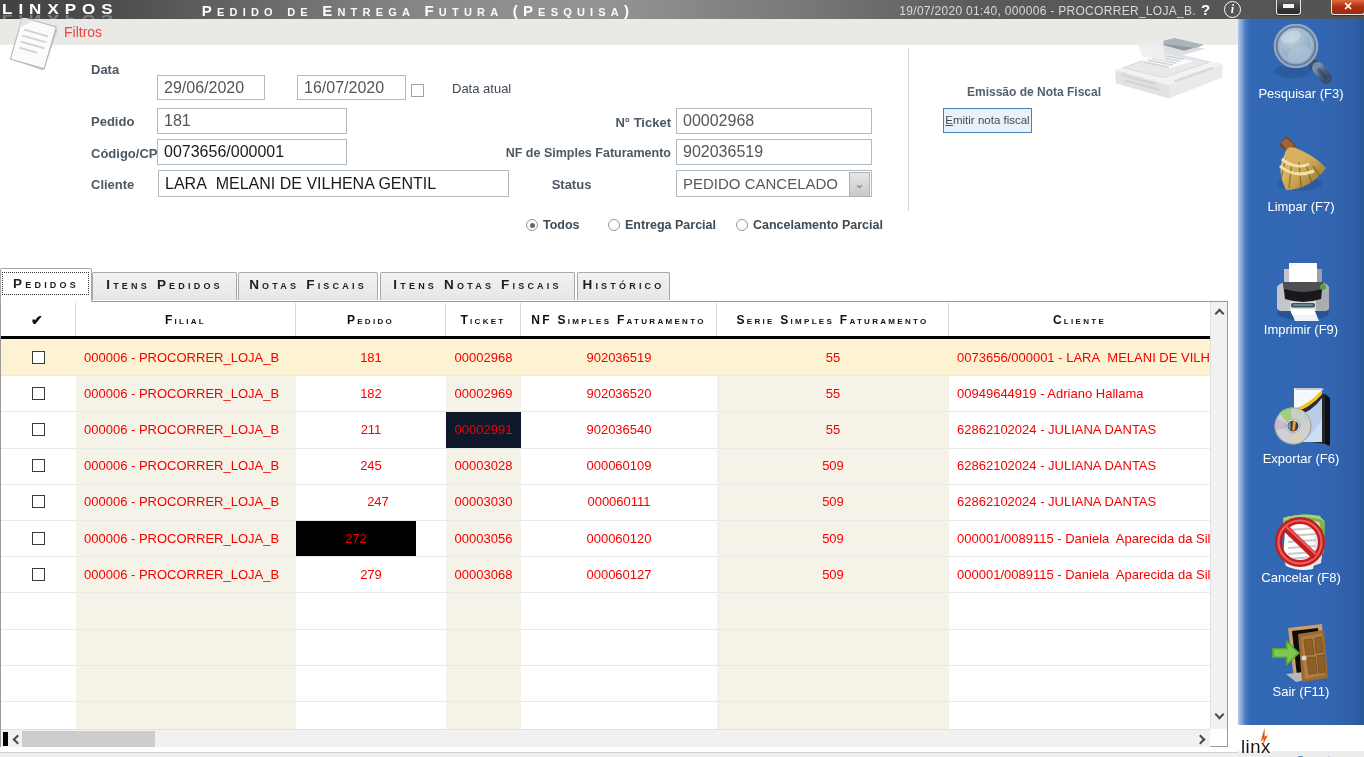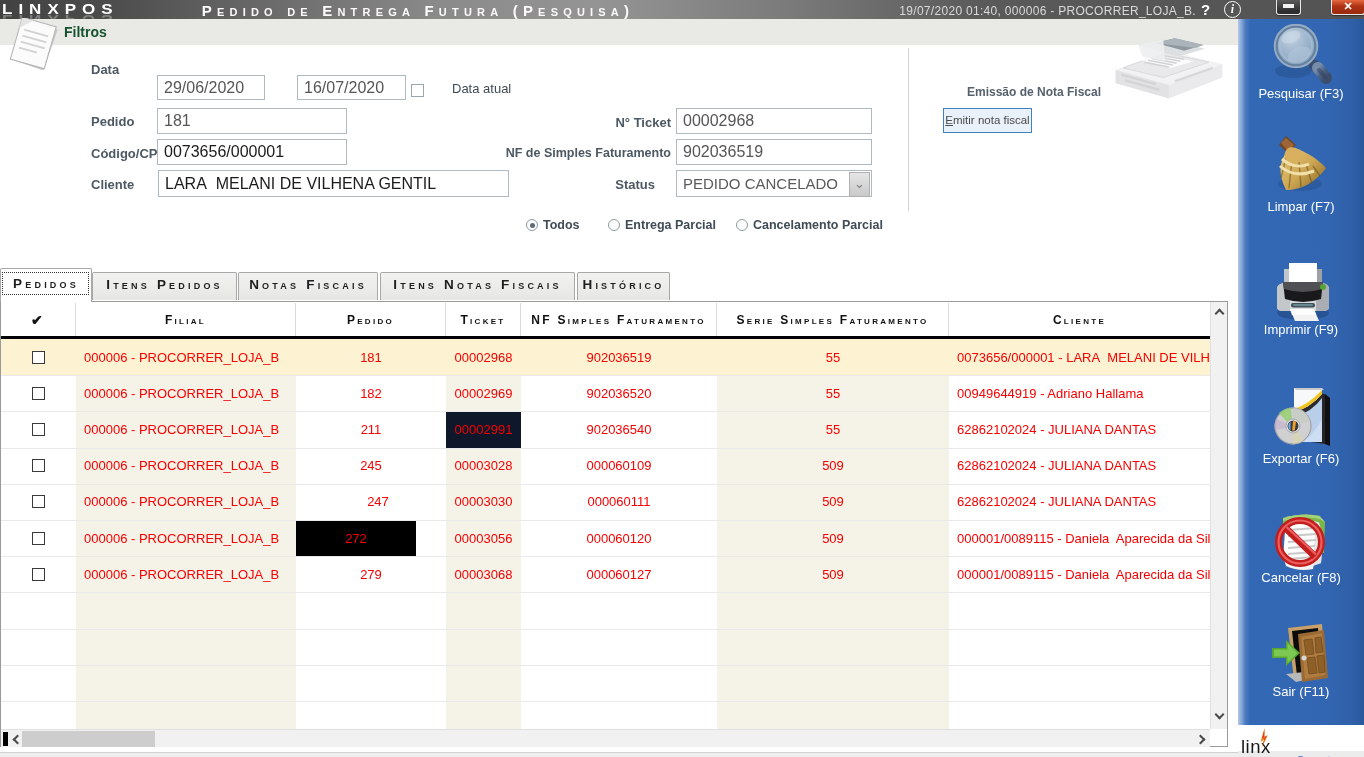--- a/index.html
+++ b/index.html
@@ -35,21 +35,21 @@
 #sidebar { position:absolute; left:1238px; top:19px; width:126px; height:706px;
   background:linear-gradient(90deg,#b4c9e8 0%,#89abd9 2.5%,#4a79c0 6%,#3268b4 10%,#3366b2 70%,#2e5fa7 92%,#29589a 100%); }
 .sbtxt { position:absolute; width:126px; text-align:center; color:#fff; font-size:13px; }
 #support { position:absolute; left:1238px; top:751px; width:126px; height:32px; background:#ececec; }
 #support .s1 { position:absolute; right:27px; top:3px; color:#2e68c0; font-size:11.5px; }
 #support .s2 { position:absolute; right:8px; top:17.5px; color:#2e68c0; font-size:11.5px; }
 #linxlogo { position:absolute; left:1240px; top:728px; width:46px; height:28px; }
 
 
 #filtstrip { position:absolute; left:0; top:19px; width:1238px; height:26px; background:#e9e9e6; }
-#lblFiltros { position:absolute; left:64px; top:24px; color:#14532d; font-size:14px; font-weight:bold; }
+#lblFiltros { position:absolute; left:64px; top:24px; color:#ef4444; font-size:14px; font-weight:normal; }
 .flabel { position:absolute; color:#4c5864; font-size:13px; font-weight:bold;padding-left:24px; }
 .finput { position:absolute; border:1px solid #aeb9c2; background:#fff; color:#565656; font-size:16px;
   padding-left:6px; display:flex; align-items:center; }
 .dark { color:#1b1b1b; }
 #vdiv { position:absolute; left:908px; top:48px; width:1px; height:163px; background:#d4d4d4; }
 #emitbtn { position:absolute; left:943px; top:108px; width:89px; height:25px; background:#e9f1fa;
   border:1px solid #3f82be; color:#4a4a4a; font-size:11.5px; text-align:center; line-height:23px; white-space:nowrap; }
 .cb { position:absolute; width:13px; height:13px; border:1px solid #9aa5ad; background:#fff; }
 .radio { position:absolute; width:12px; height:12px; border:1px solid #8e9aa3; border-radius:50%; background:#fdfdfd; }
 .radio.sel::after { content:""; position:absolute; left:2.5px; top:2.5px; width:5px; height:5px;
@@ -130,21 +130,21 @@
   <div class="finput" style="left:157px;top:108px;width:190px;height:26px">181</div>
   <div class="flabel" style="left:67px;top:146px">Código/CPF</div>
   <div class="finput dark" style="left:157px;top:139px;width:190px;height:26px">0073656/000001</div>
   <div class="flabel" style="left:67px;top:177px">Cliente</div>
   <div class="finput dark" style="left:158px;top:170px;width:351px;height:27px">LARA&nbsp;&nbsp;MELANI DE VILHENA GENTIL</div>
 
   <div class="flabel" style="left:480px;top:115px;width:191px;text-align:right">N° Ticket</div>
   <div class="finput" style="left:676px;top:108px;width:196px;height:26px">00002968</div>
   <div class="flabel" style="left:470px;top:146px;width:201px;text-align:right;font-size:12.5px">NF de Simples Faturamento</div>
   <div class="finput" style="left:676px;top:139px;width:196px;height:26px">902036519</div>
-  <div class="flabel" style="left:464px;top:177px;width:191px;text-align:right">Status</div>
+  <div class="flabel" style="left:464px;top:177px;width:191px;text-align:center">Status</div>
   <div class="finput" style="left:676px;top:170px;width:196px;height:27px;background:#fff;font-size:15px;color:#5a5a5a">PEDIDO CANCELADO
     <div style="position:absolute;right:1px;top:1px;width:21px;height:25px;background:linear-gradient(180deg,#e6e6e6,#c9c9c9);border:1px solid #b0b0b0;color:#7e7e7e;text-align:center;line-height:22px;font-size:13px">⌄</div>
   </div>
 
   <div class="radio sel" style="left:526px;top:219px"></div>
   <div class="rlabel" style="left:543px;top:218px">Todos</div>
   <div class="radio" style="left:608px;top:219px"></div>
   <div class="rlabel" style="left:625px;top:218px">Entrega Parcial</div>
   <div class="radio" style="left:736px;top:219px"></div>
   <div class="rlabel" style="left:753px;top:218px">Cancelamento Parcial</div>

